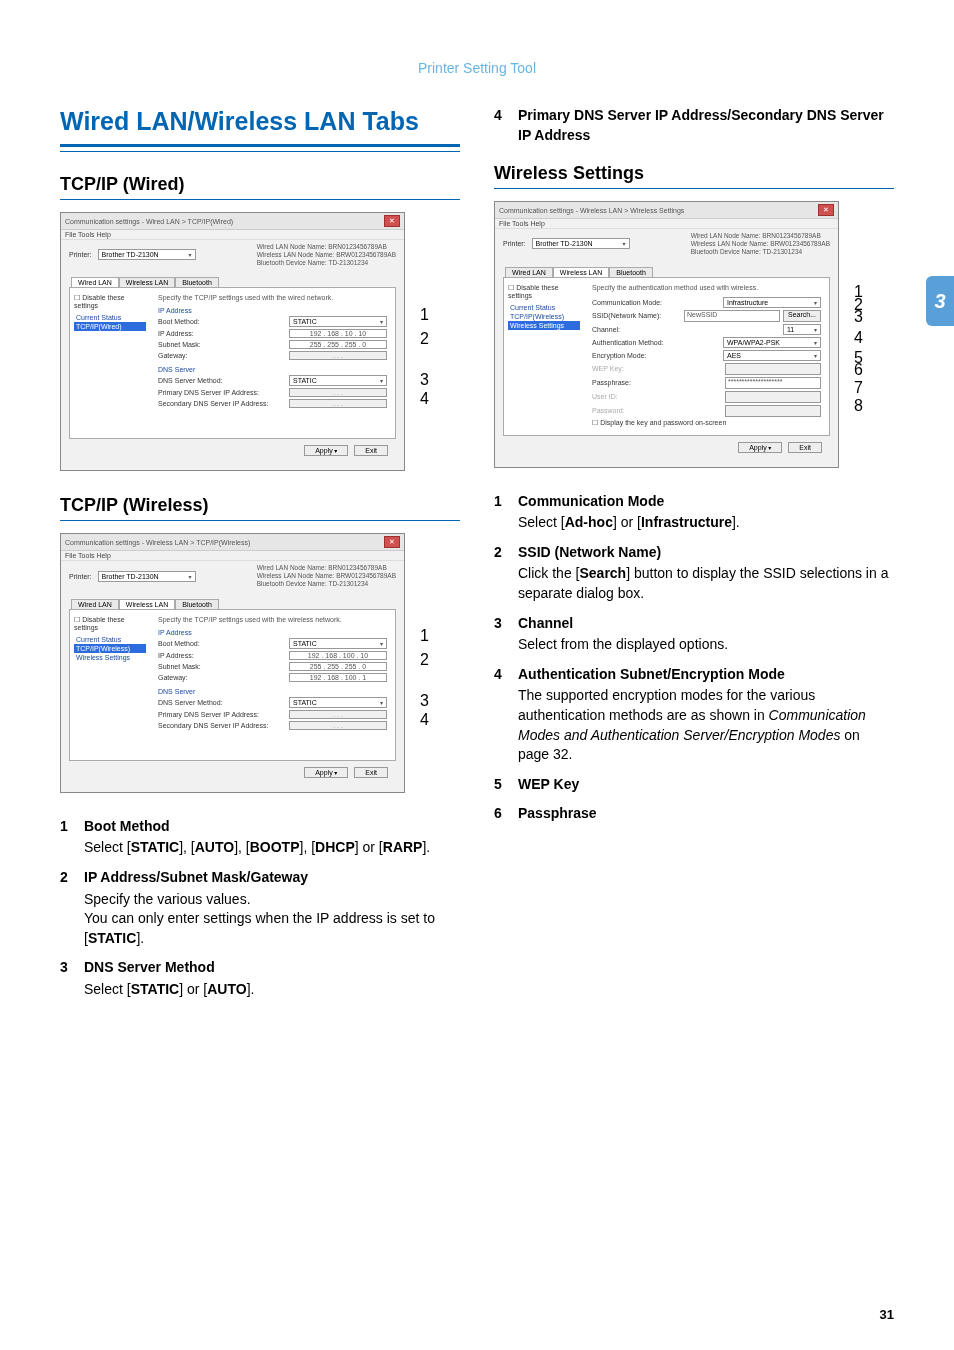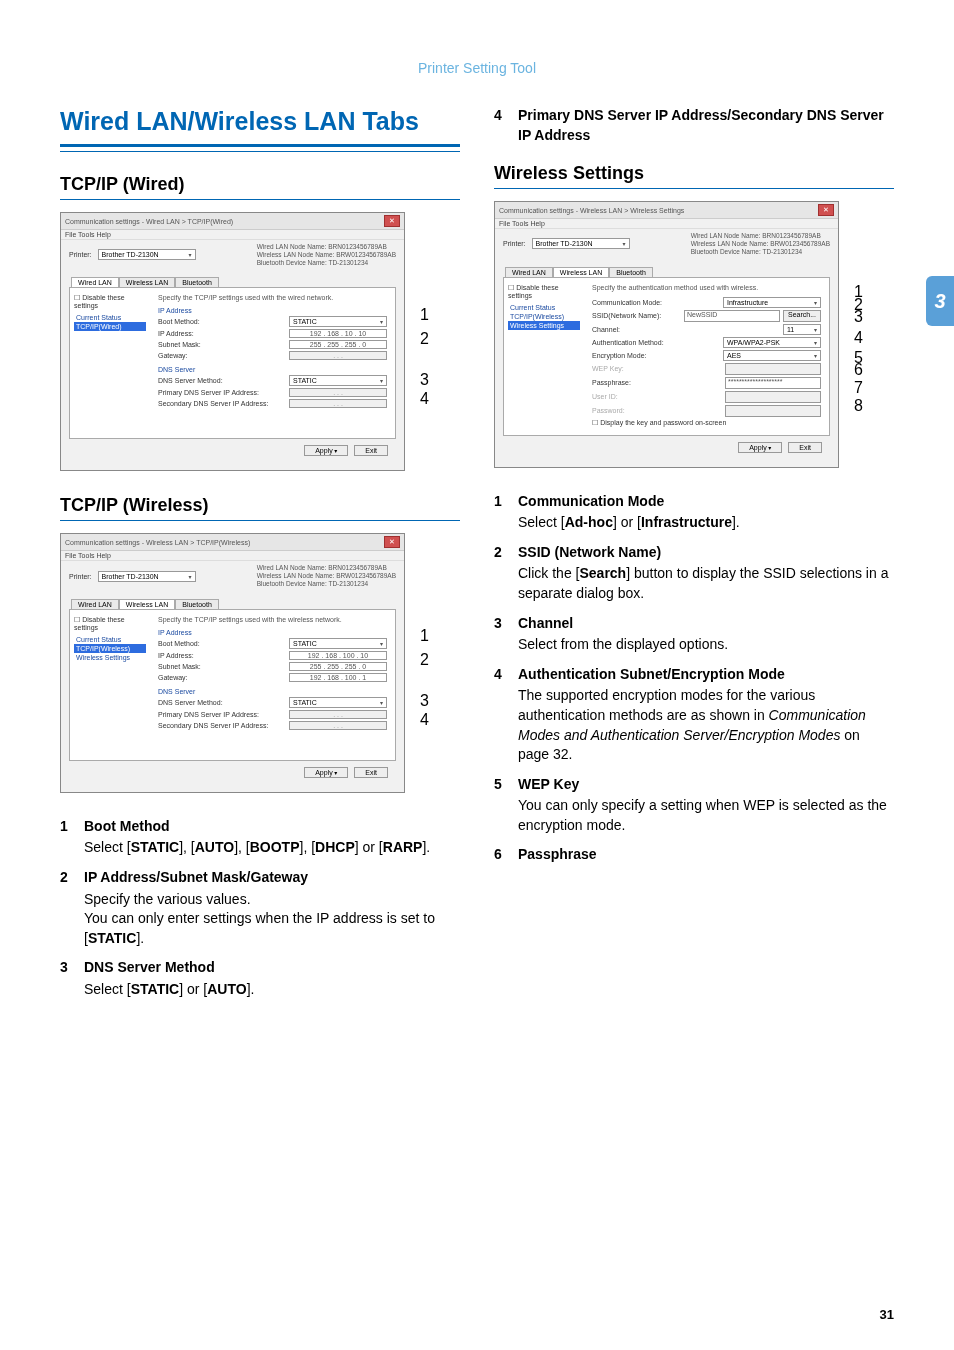--- a/index.html
+++ b/index.html
@@ -487,21 +487,20 @@
         <li>
           <span class="num">4</span>
           <span class="title">Authentication Subnet/Encryption Mode</span>
           <span class="body">
             <span>The supported encryption modes for the various authentication methods are as shown in </span><i>Communication Modes and Authentication Server/Encryption Modes</i><span> on page 32.</span>
           </span>
         </li>
         <li>
           <span class="num">5</span>
           <span class="title">WEP Key</span>
-          <span class="body">You can only specify a setting when WEP is selected as the encryption mode.</span>
         </li>
         <li>
           <span class="num">6</span>
           <span class="title">Passphrase</span>
         </li>
       </ol>
     </div>
   </div>
 
   <div class="page-num">31</div>

